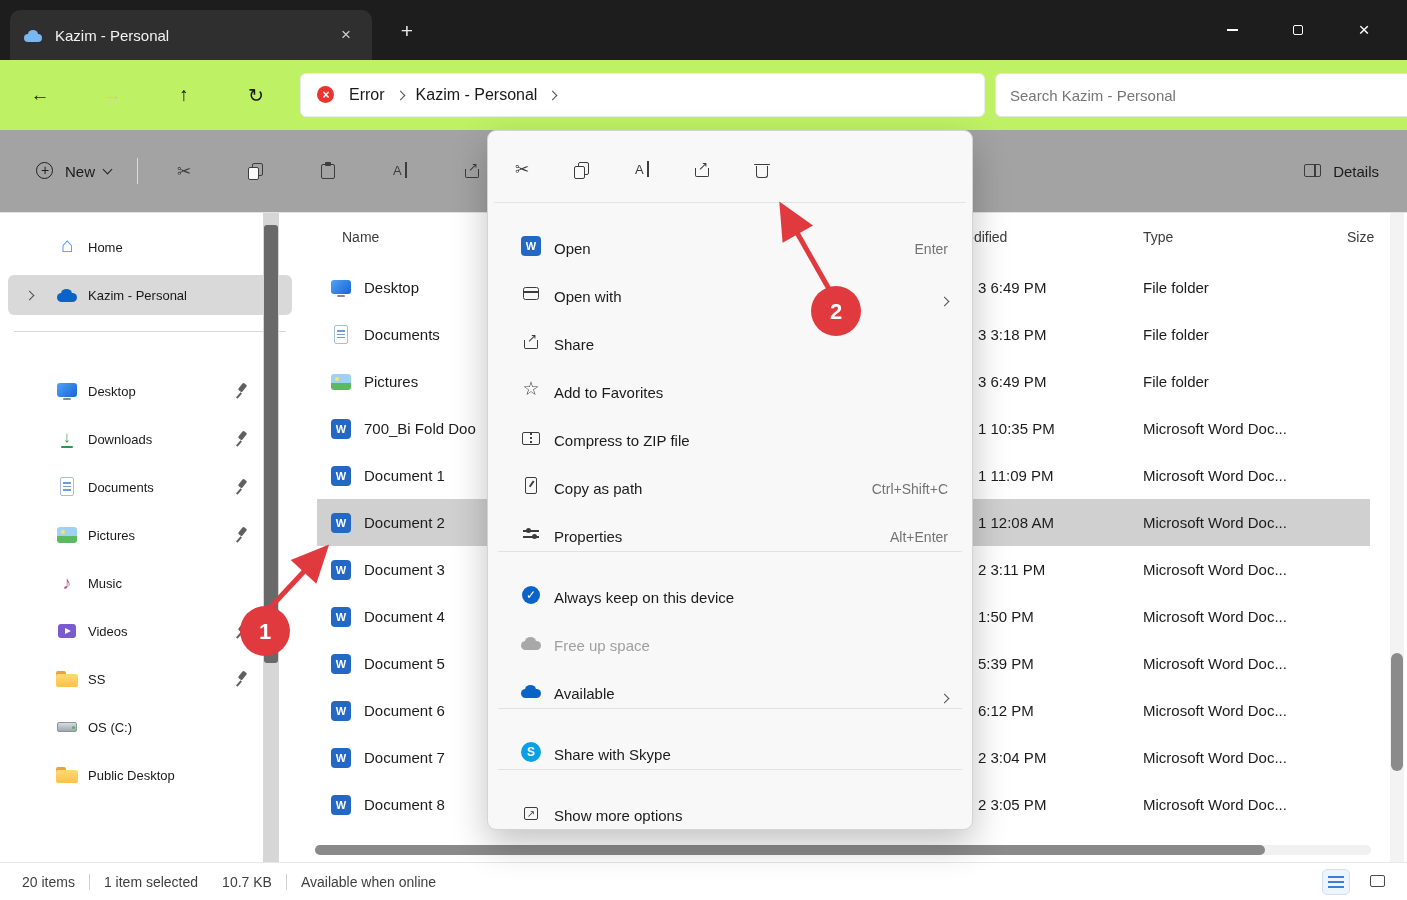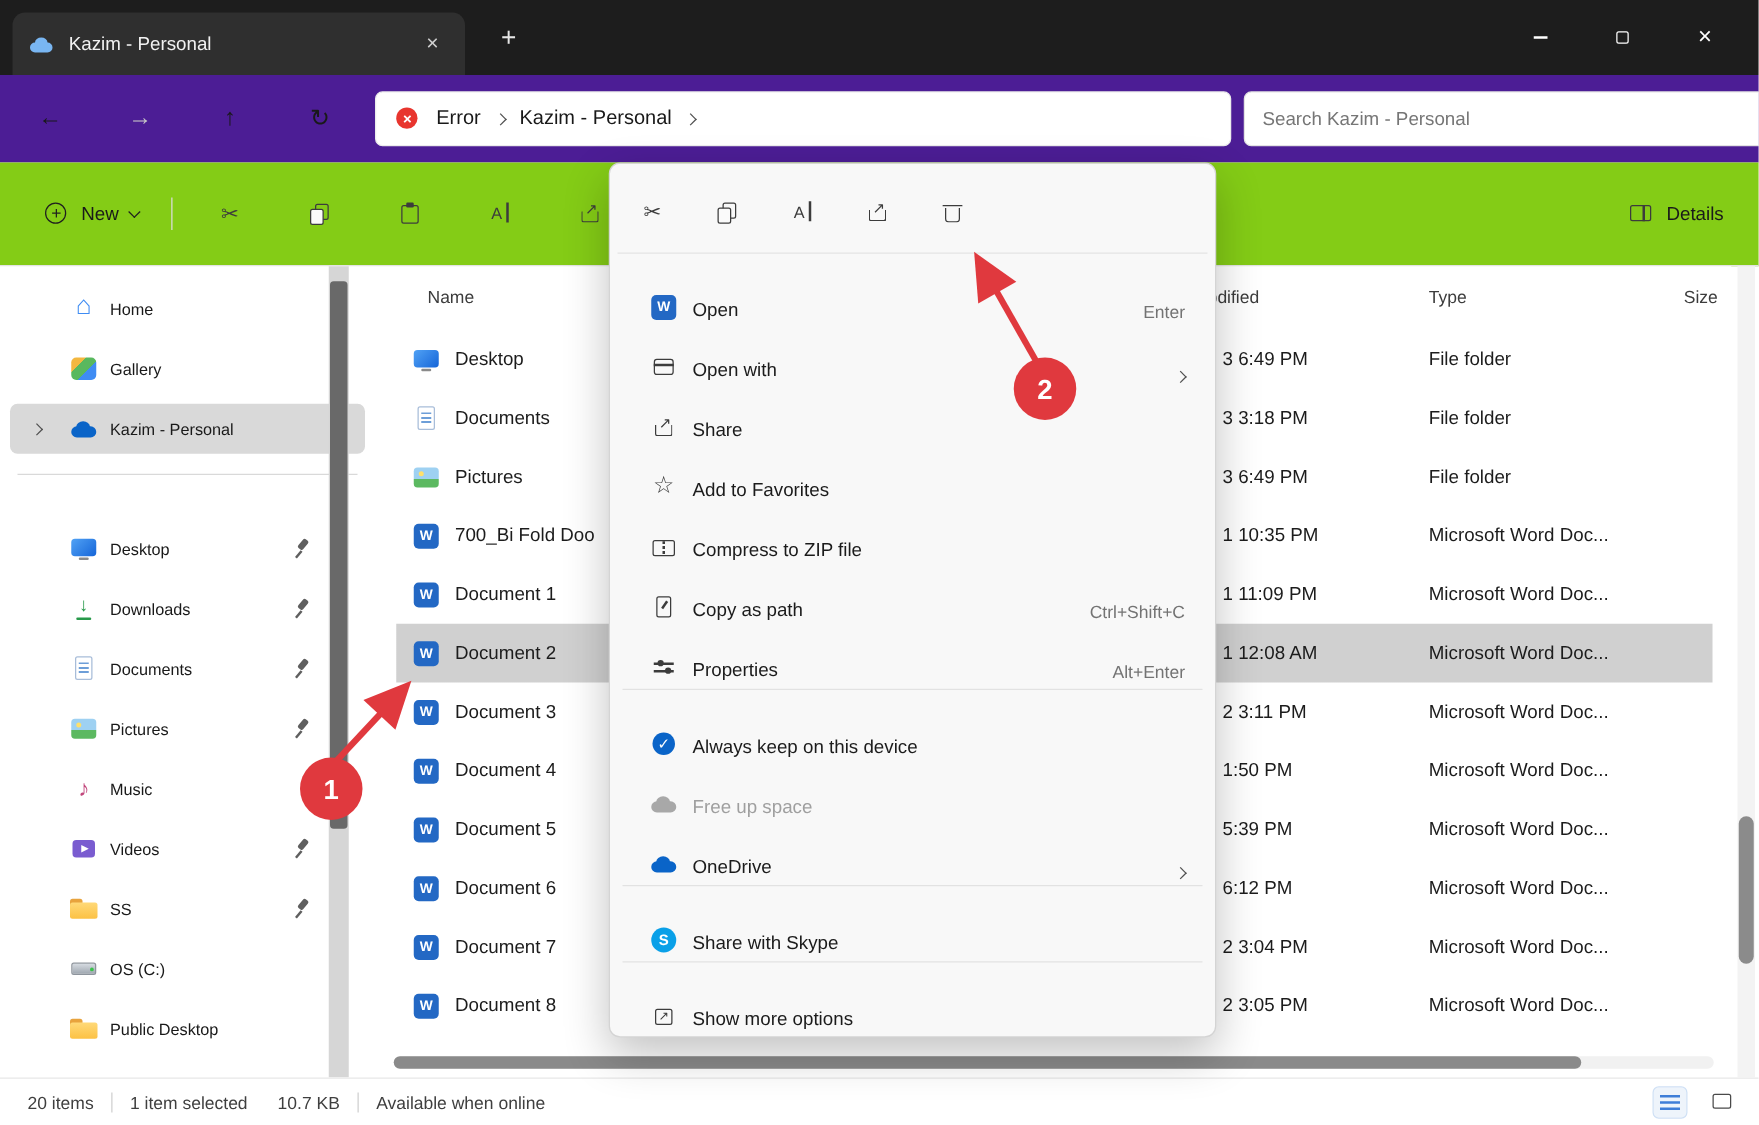--- a/index.html
+++ b/index.html
@@ -90,31 +90,31 @@
 .tab-close::before{content:"×"}
 .newtab{position:absolute;left:392px;top:16px;width:30px;height:30px;color:#e6e6e6;font-size:21px;display:flex;align-items:center;justify-content:center}
 .newtab::before{content:"+"}
 .wincontrols{position:absolute;right:10px;top:0;height:60px;display:flex}
 .wc{width:66px;height:100%;display:flex;align-items:center;justify-content:center;color:#fff;font-size:19px}
 .wc-min{width:11px;height:1.5px;background:#fff}
 .wc-max{width:10px;height:10px;border:1.2px solid #fff;border-radius:2px}
 .wc.close::before{content:"×"}
 
 
-.navbar{position:absolute;top:60px;left:0;right:0;height:70px;background:#4c1d95;display:flex;align-items:center;padding-left:20px;gap:32px}
+.navbar{position:absolute;top:60px;left:0;right:0;height:70px;background:#bef264;display:flex;align-items:center;padding-left:20px;gap:32px}
 .navbtn{width:40px;height:40px;display:flex;align-items:center;justify-content:center;font-size:19px;color:#191919;border-radius:4px;flex:none}
 .navbtn.disabled{color:#c7c7c7}
 .g-back::before{content:"←"}.g-fwd::before{content:"→"}.g-up::before{content:"↑"}.g-refresh::before{content:"↻"}
 .addressbar{margin-left:-8px;width:685px;height:44px;background:#fff;border:1px solid #ececec;border-radius:6px;display:flex;align-items:center;gap:12px;padding:0 14px;font-size:16px;color:#191919;flex:none}
 .crumb{white-space:nowrap}
 .searchbox{margin-left:-22px;width:477px;height:44px;border:1px solid #e3e3e3;border-radius:6px;display:flex;align-items:center;padding:0 14px;font-size:15px;color:#767676;background:#fff;flex:none}
 .search-text{flex:1}
 
 
-.toolbar{position:absolute;top:130px;left:0;right:0;height:83px;background:#84cc16;border-bottom:1px solid #e3e3e3;display:flex;align-items:center}
+.toolbar{position:absolute;top:130px;left:0;right:0;height:83px;background:#a3a3a3;border-bottom:1px solid #e3e3e3;display:flex;align-items:center}
 .newbtn{margin-left:22px;height:40px;display:flex;align-items:center;gap:9px;padding:0 12px;border-radius:5px;font-size:15px;color:#1a1a1a}
 .tb-sep{width:1px;height:26px;background:#dcdcdc;margin:0 10px 0 14px}
 .tbtn{width:42px;height:40px;display:flex;align-items:center;justify-content:center;border-radius:5px;margin:0 15px}
 .detailsbtn{margin-left:auto;margin-right:28px;display:flex;align-items:center;gap:9px;font-size:15px;color:#1a1a1a}
 
 
 .sidebar{position:absolute;top:213px;left:0;width:300px;bottom:38px;background:#fff;display:flex;flex-direction:column;gap:8px;padding-top:14px}
 .sb-item{height:40px;margin:0 8px;border-radius:6px;display:flex;align-items:center;gap:10px;padding:0 10px 0 48px;font-size:13px;color:#191919;position:relative}
 .sb-item.sel{background:#d9d9d9}
 .sb-exp{position:absolute;left:18px}
@@ -243,24 +243,20 @@
       <span class="fi ic-details"></span>
       <span>Details</span>
     </div>
   </div>
 
   <div class="sidebar">
       <div class="sb-item">
         <span class="fi ic-home"></span>
         <span class="sb-label">Home</span>
       </div>
-      <div class="sb-item">
-        <span class="fi ic-gallery"></span>
-        <span class="sb-label">Gallery</span>
-      </div>
       <div class="sb-item sel">
         <span class="sb-exp chev-r"></span>
         <span class="fi ic-onedrive"></span>
         <span class="sb-label">Kazim - Personal</span>
       </div>
       <div class="sb-divider"></div>
       <div class="sb-item">
         <span class="fi ic-desktop"></span>
         <span class="sb-label">Desktop</span>
         <span class="fi ic-pin"></span>
@@ -469,21 +465,21 @@
         <div class="cm-item">
           <span class="fi ic-cloud-check"></span>
           <span class="cm-label">Always keep on this device</span>
         </div>
         <div class="cm-item dis">
           <span class="fi ic-cloud-gray"></span>
           <span class="cm-label">Free up space</span>
         </div>
         <div class="cm-item">
           <span class="fi ic-cloud-blue"></span>
-          <span class="cm-label">OneDrive</span>
+          <span class="cm-label">Available</span>
           <span class="chev-r"></span>
         </div>
         <div class="cm-divider"></div>
         <div class="cm-item">
           <span class="fi ic-skype"></span>
           <span class="cm-label">Share with Skype</span>
         </div>
         <div class="cm-divider"></div>
         <div class="cm-item">
           <span class="fi ic-more"></span>

